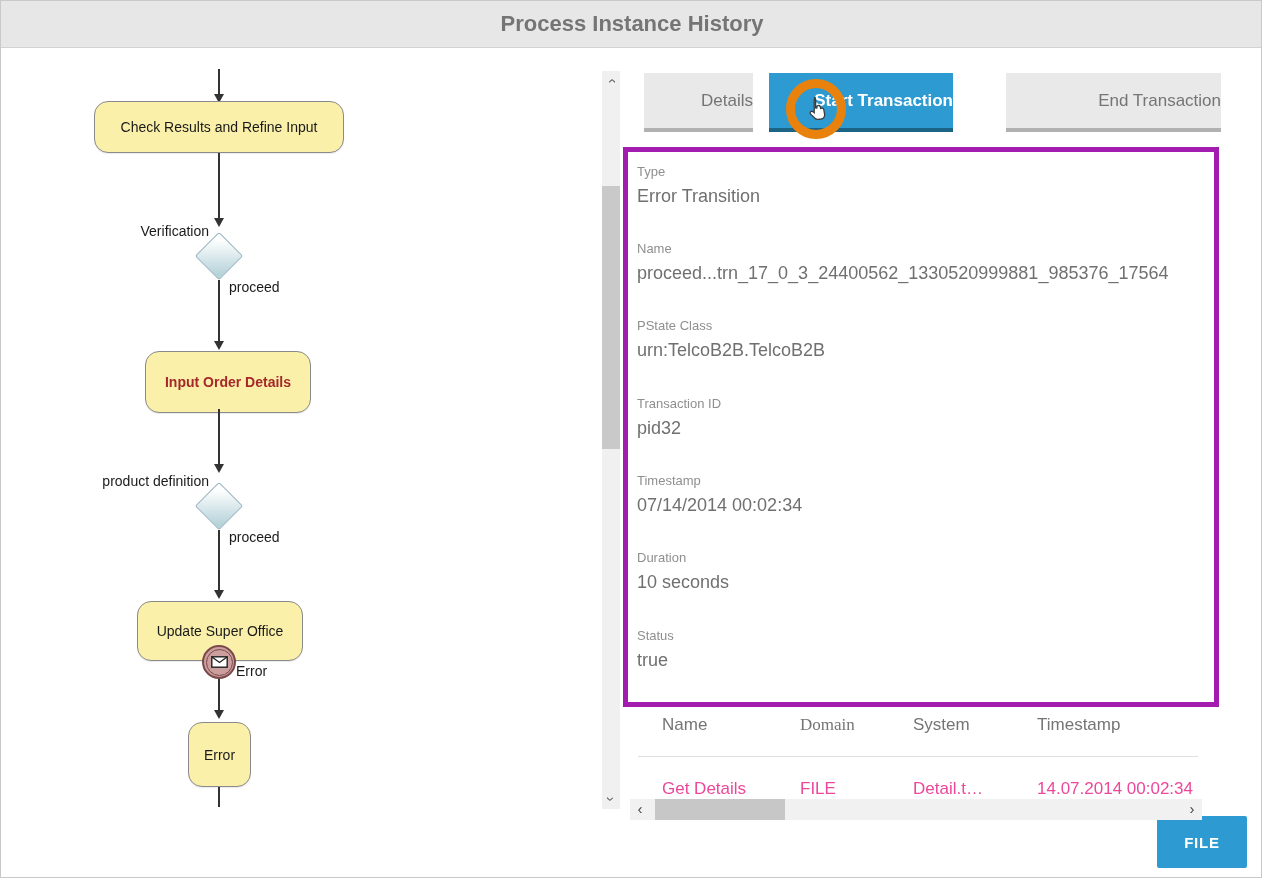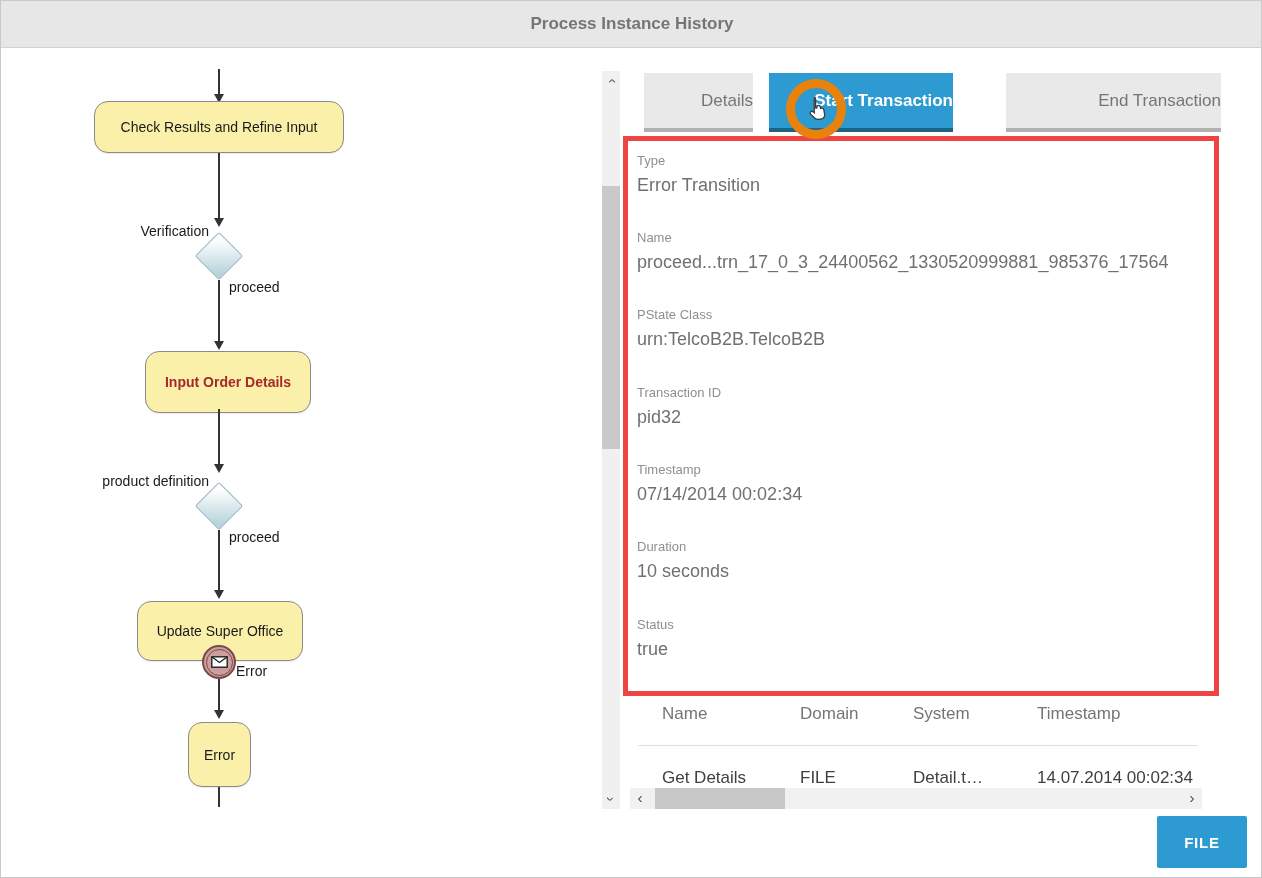--- a/index.html
+++ b/index.html
@@ -8,21 +8,21 @@
   .dialog {
     position:relative; width:1262px; height:878px;
     background:#fff; border:1px solid #c9c9c9; overflow:hidden;
   }
   
   .header {
     position:absolute; left:0; top:0; width:1262px; height:47px;
     background:#e7e7e7; border-bottom:1px solid #d2d2d2;
     display:flex; align-items:center; justify-content:center;
   }
-  .header-title { font-size:17px; font-weight:bold; color:#757575; }
+  .header-title { font-size:22px; font-weight:bold; color:#757575; }
 
   
   .flow-line { position:absolute; width:2px; background:#333; }
   .flow-arrowhead {
     position:absolute; width:0; height:0;
     border-left:5px solid transparent; border-right:5px solid transparent;
     border-top:9px solid #333;
   }
   .task {
     position:absolute; background:#faf0aa; border:1.5px solid #8a8a8a;
@@ -76,32 +76,32 @@
 
   
   .cursor-ring {
     position:absolute; left:785px; top:78px; width:60px; height:60px;
     border:9px solid #e8820c; border-radius:50%; z-index:30; pointer-events:none;
   }
   .cursor-hand { position:absolute; left:8px; top:7px; width:28px; height:30px; }
 
   
   .detail-panel {
-    position:absolute; left:622px; top:135px; width:596px; height:560px;
-    border:5px solid #ef4444; background:#fff; z-index:5;
+    position:absolute; left:622px; top:146px; width:596px; height:560px;
+    border:5px solid #a21caf; background:#fff; z-index:5;
   }
   .field { position:absolute; left:9px; width:575px; }
   .field .flabel { font-size:13px; color:#8f8f8f; }
   .field .fvalue {
     position:absolute; top:22px; left:0; width:575px;
     font-size:18px; color:#707070; white-space:nowrap; overflow:hidden;
   }
   .tbl-header, .tbl-cell { position:absolute; white-space:nowrap; }
   .tbl-header { font-size:17px; color:#757575; top:563px; }
-  .tbl-cell   { font-size:17px; color:#404040; top:627px; }
+  .tbl-cell   { font-size:17px; color:#ec4899; top:627px; }
   .tbl-divider { position:absolute; left:10px; top:604px; width:560px; height:1px; background:#e0e0e0; }
   .hscroll {
     position:absolute; left:2px; top:647px; width:572px; height:21px; background:#f1f1f1;
   }
   .hscroll .arrow {
     position:absolute; top:0; width:16px; height:21px; color:#444;
     font-size:15px; line-height:20px; text-align:center; cursor:default;
   }
   .hscroll .arrow.left { left:2px; }
   .hscroll .arrow.right { right:2px; }
@@ -227,21 +227,21 @@
       <div class="flabel">Duration</div>
       <div class="fvalue">10 seconds</div>
     </div>
     <div class="field" style="top:476px;">
       <div class="flabel">Status</div>
       <div class="fvalue">true</div>
     </div>
 
     <div>
       <div class="tbl-header" style="left:34px;">Name</div>
-      <div class="tbl-header" style="left:172px;">Domain</div>
+      <div class="tbl-header" style="left:172px;font-family:Liberation Serif, serif;">Domain</div>
       <div class="tbl-header" style="left:285px;">System</div>
       <div class="tbl-header" style="left:409px;">Timestamp</div>
       <div class="tbl-divider"></div>
       <div>
         <div class="tbl-cell" style="left:34px;">Get Details</div>
         <div class="tbl-cell" style="left:172px;">FILE</div>
         <div class="tbl-cell" style="left:285px;">Detail.t…</div>
         <div class="tbl-cell" style="left:409px;">14.07.2014 00:02:34</div>
       </div>
     </div>

